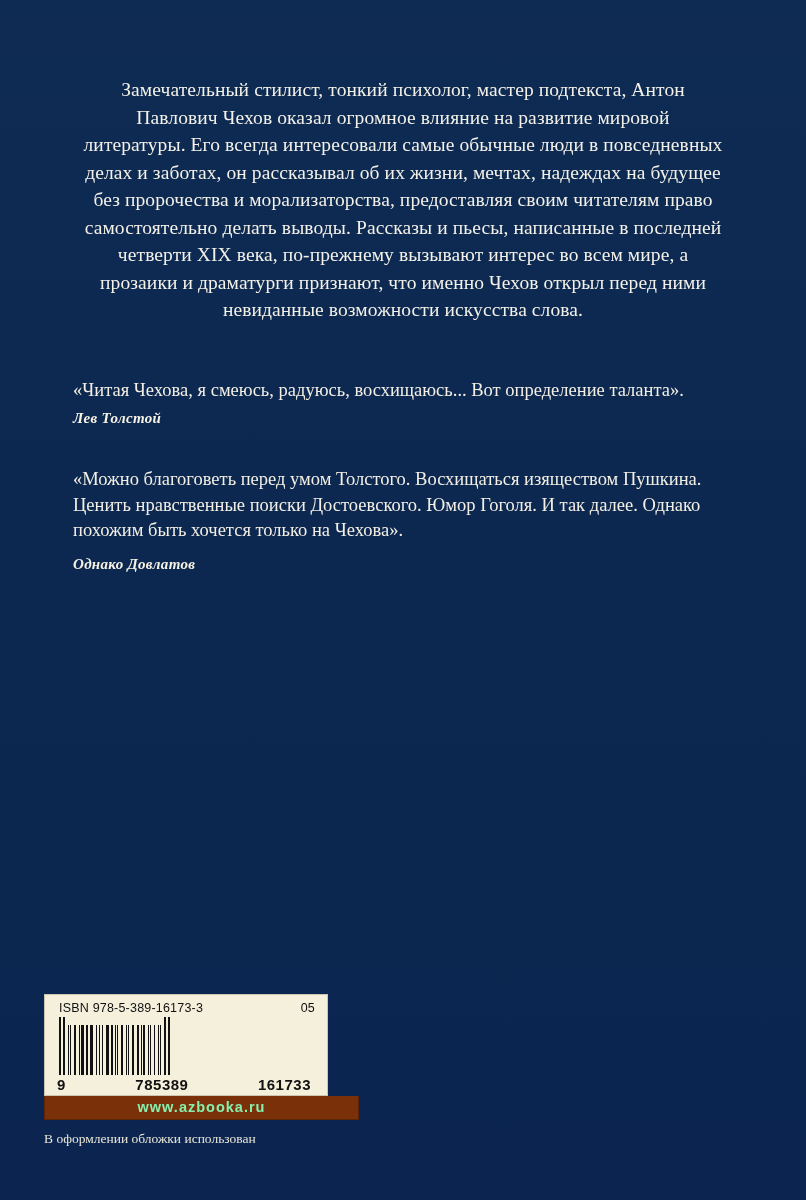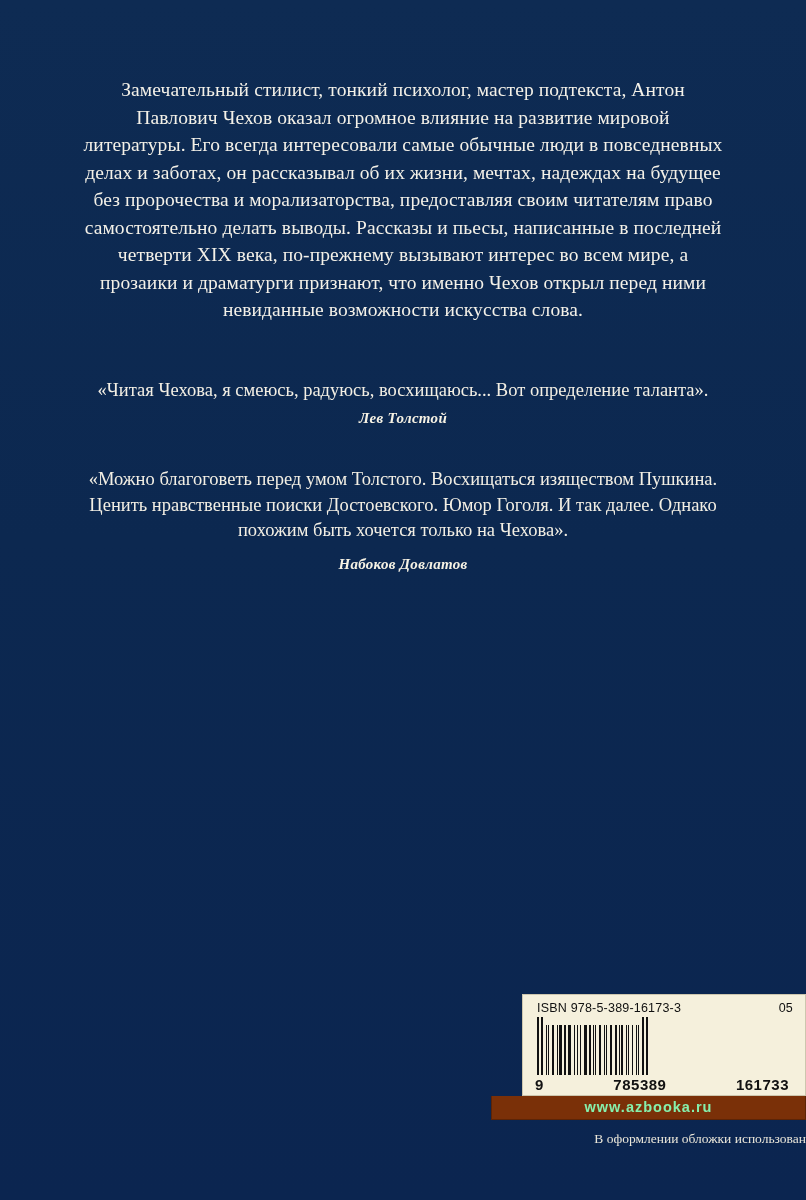--- a/index.html
+++ b/index.html
@@ -35,21 +35,20 @@
     color: #f4f1e8;
     letter-spacing: 0.1px;
   }
   .blurb p {
     margin: 0;
   }
 
   .quotes {
     width: 660px;
     margin-top: 50px;
-    text-align: center;
   }
   .quote-block {
     margin-bottom: 30px;
   }
   .quote-text {
     font-size: 18.5px;
     line-height: 25.5px;
     color: #f3efe4;
   }
   .quote-author {
@@ -66,21 +65,22 @@
   .q2 .quote-author { margin-top: 12px; }
   .q3 .quote-author { margin-top: 12px; }
 
   .barcode-area {
     position: absolute;
     left: 0;
     right: 0;
     bottom: 52px;
     display: flex;
     flex-direction: column;
-    align-items: flex-end;
+    align-items: flex-start;
+    padding-left: 44px;
   }
   .barcode-box {
     width: 284px;
     background: #f5f0dc;
     border: 1px solid #cdc6ae;
     padding: 6px 8px 0 8px;
     display: flex;
     flex-direction: column;
     align-items: center;
   }
@@ -152,21 +152,21 @@
   <div class="quotes">
 
     <div class="quote-block q1">
       <div class="quote-text">«Читая Чехова, я смеюсь, радуюсь, восхищаюсь... Вот определение таланта».</div>
       <div class="quote-author">Лев Толстой</div>
     </div>
 
 
     <div class="quote-block q3">
       <div class="quote-text">«Можно благоговеть перед умом Толстого. Восхищаться изяществом Пушкина. Ценить нравственные поиски Достоевского. Юмор Гоголя. И так далее. Однако похожим быть хочется только на Чехова».</div>
-      <div class="quote-author">Набоков Довлатов</div>
+      <div class="quote-author">Однако Довлатов</div>
     </div>
 
   </div>
 
   <div class="barcode-area">
     <div class="barcode-box">
       <div class="isbn-row">
         <span>ISBN 978-5-389-16173-3</span>
         <span>05</span>
       </div>

